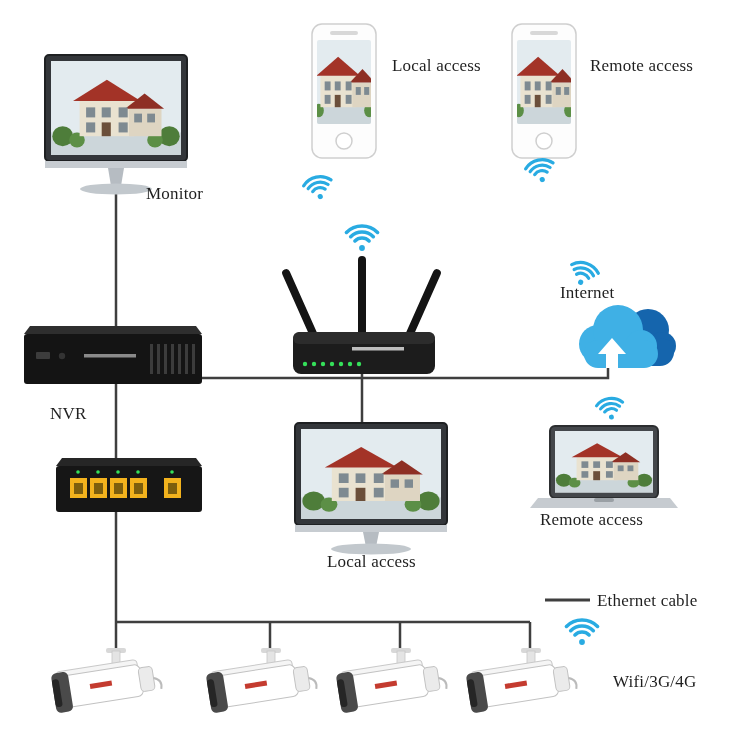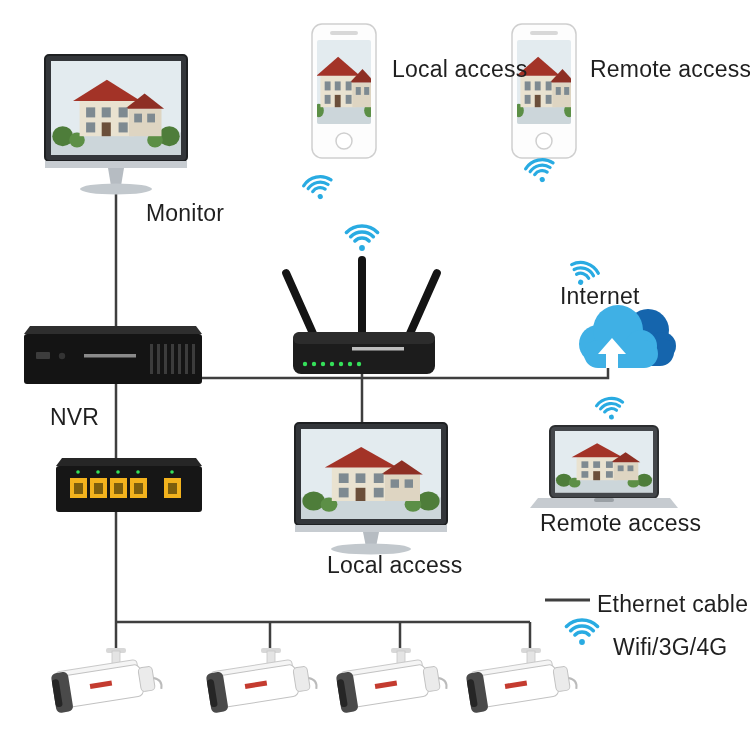--- a/index.html
+++ b/index.html
@@ -5,24 +5,25 @@
   html,body{margin:0;padding:0;background:#ffffff;}
   #stage{
     position:relative;
     width:750px;height:750px;
     background:#ffffff;
     font-family:"Liberation Sans", sans-serif;
     overflow:hidden;
   }
   .label{
     position:absolute;
-    font-size:23px;
+    font-size:17px;
     color:#1f1f1f;
     white-space:nowrap;
     letter-spacing:0.2px;
+    font-family:Liberation Serif, serif;
   }
   svg{position:absolute;left:0;top:0;}
 </style>
 </head>
 <body>
 
 <div id="stage">
 
 <svg width="750" height="750" viewBox="0 0 750 750">
   <defs>
@@ -230,23 +231,23 @@
     <path d="M545 600 H 590" stroke="#3f3f3f" stroke-width="3"></path>
     <use href="#wifi" transform="translate(582,630)"></use>
   </g>
 
   <use href="#camera" transform="translate(60,648)"></use>
   <use href="#camera" transform="translate(215,648)"></use>
   <use href="#camera" transform="translate(345,648)"></use>
   <use href="#camera" transform="translate(475,648)"></use>
 </svg>
 
-<div class="label" style="left:146px;top:200px">Monitor</div>
+<div class="label" style="left:146px;top:184px">Monitor</div>
 <div class="label" style="left:392px;top:56px">Local access</div>
 <div class="label" style="left:590px;top:56px">Remote access</div>
 <div class="label" style="left:560px;top:283px">Internet</div>
 <div class="label" style="left:50px;top:404px">NVR</div>
 <div class="label" style="left:327px;top:552px">Local access</div>
 <div class="label" style="left:540px;top:510px">Remote access</div>
 <div class="label" style="left:597px;top:591px">Ethernet cable</div>
-<div class="label" style="left:613px;top:634px">Wifi/3G/4G</div>
+<div class="label" style="left:613px;top:672px">Wifi/3G/4G</div>
 
 </div>
 
 </body></html>

